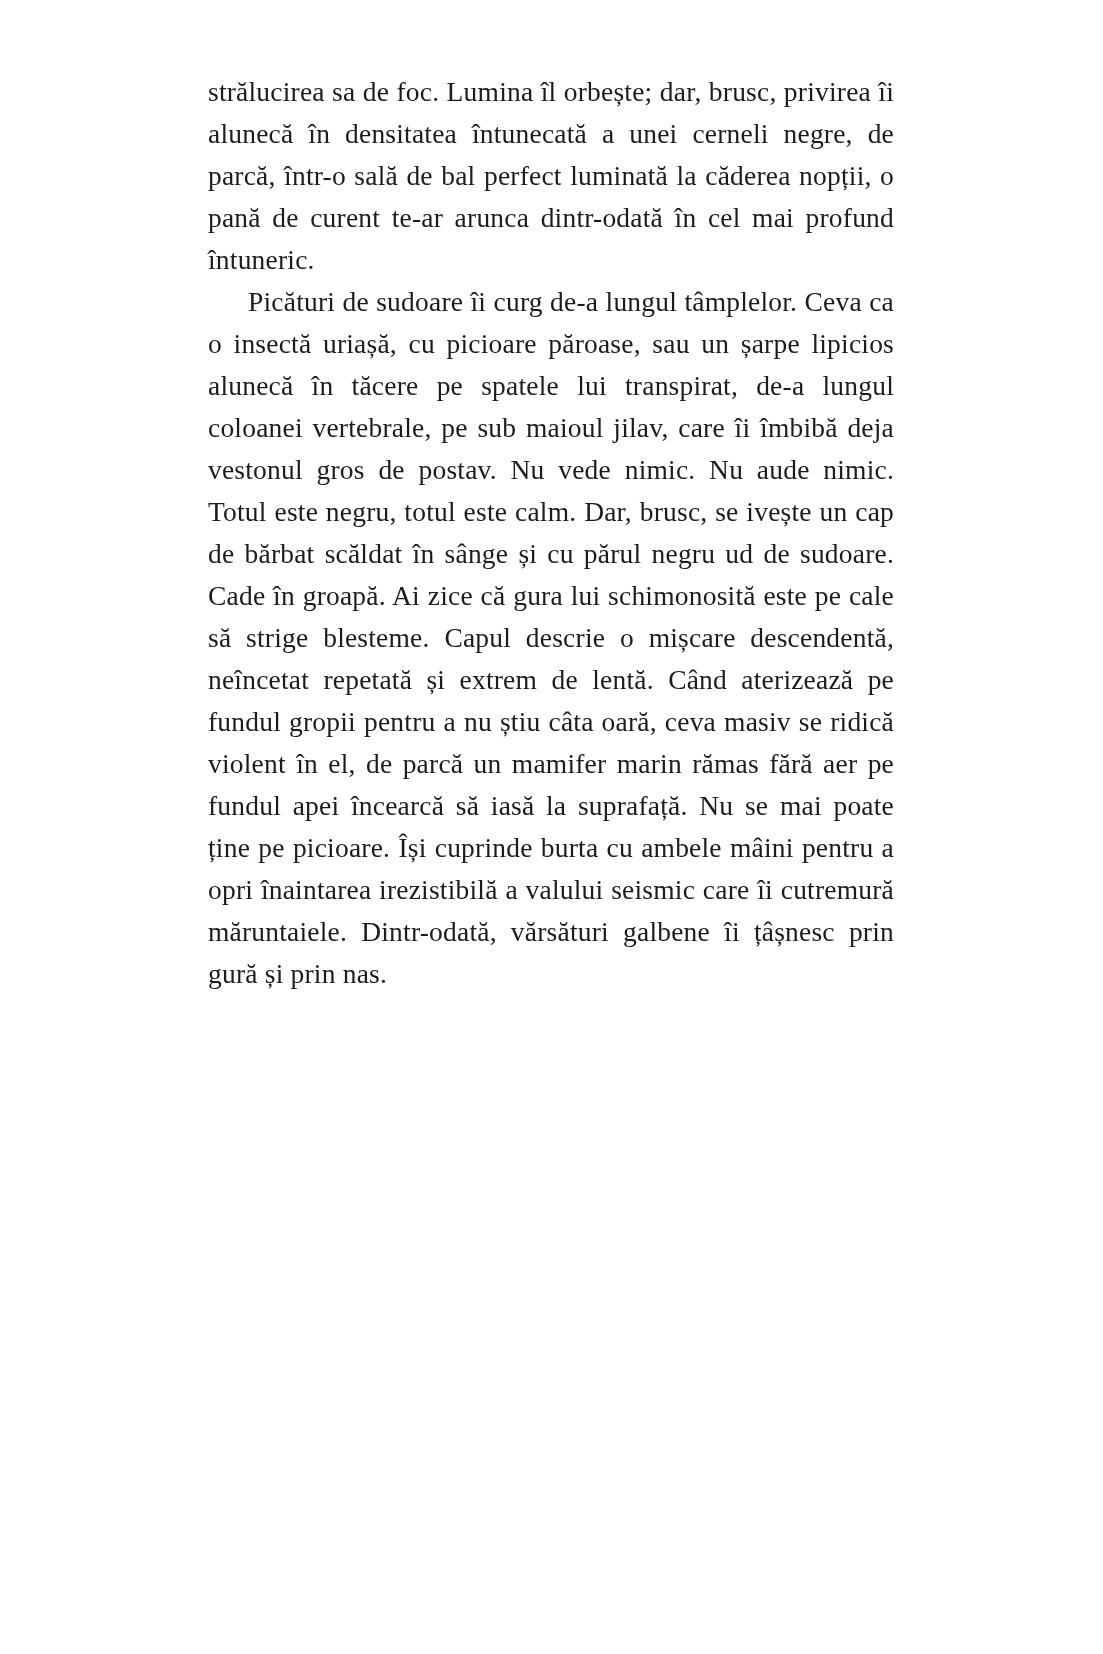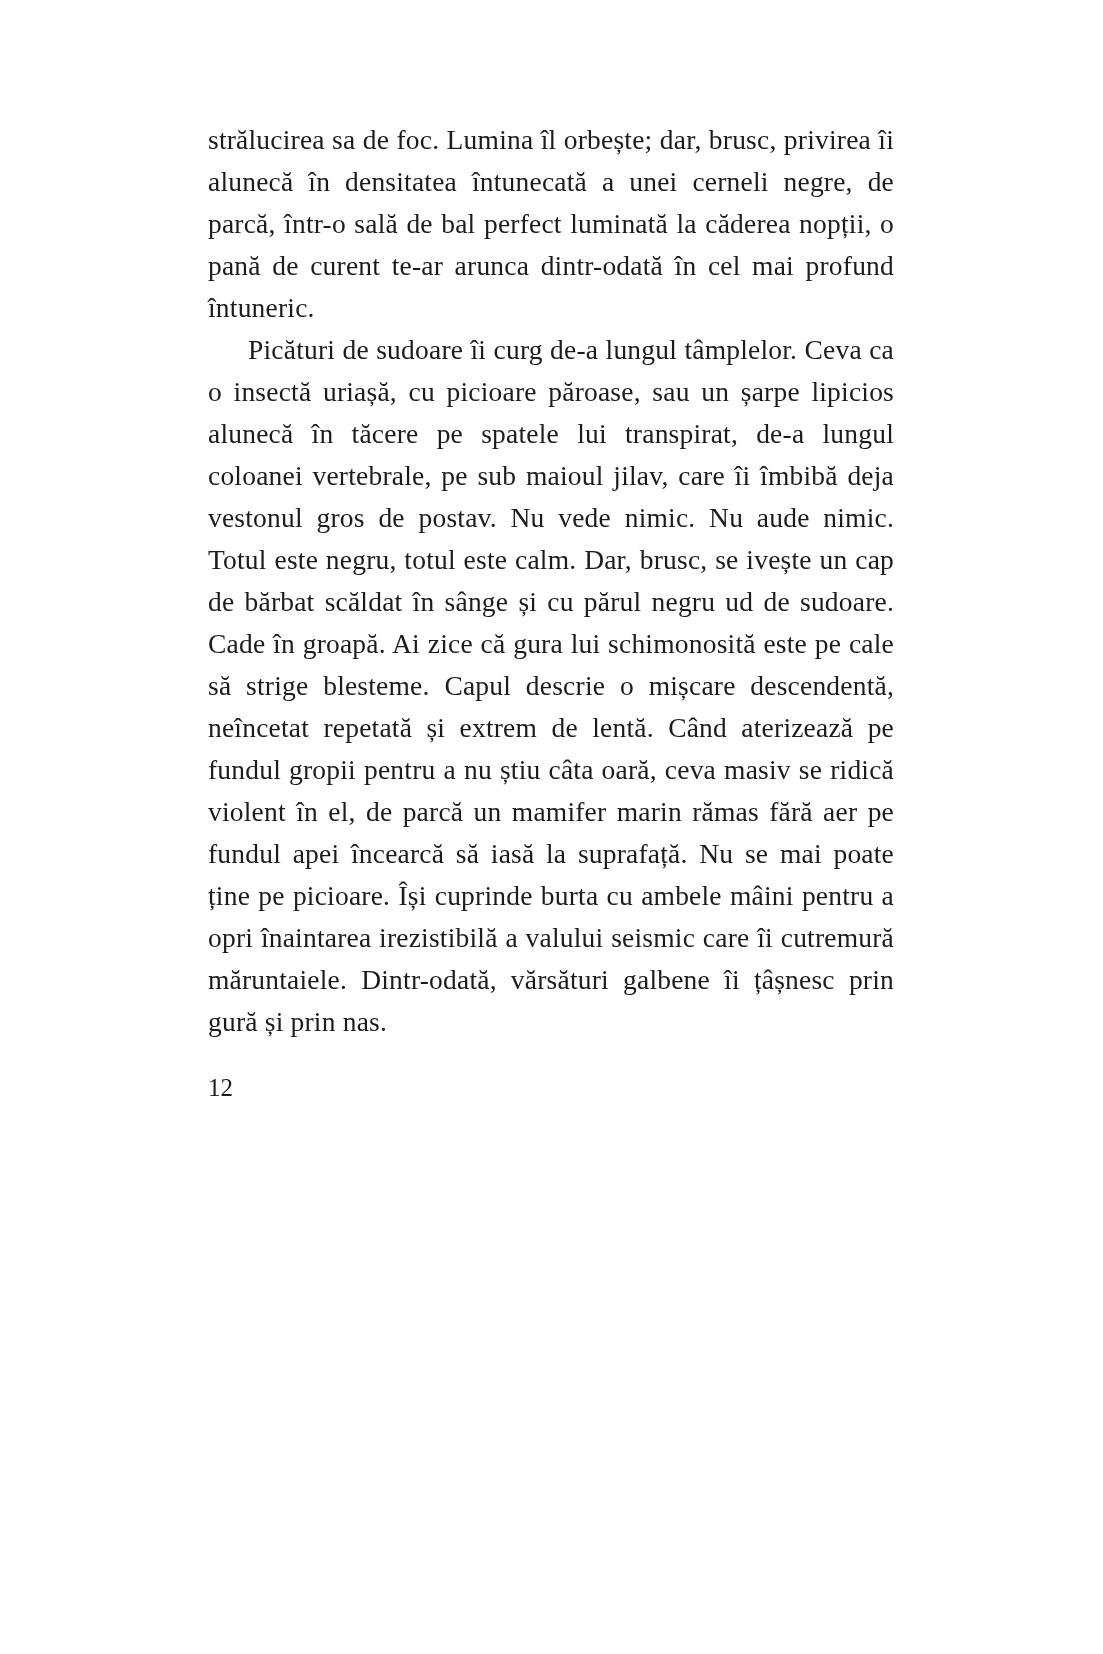--- a/index.html
+++ b/index.html
@@ -16,21 +16,21 @@
     color: #1c1c1c;
   }
   .page {
     position: absolute;
     top: 0;
     left: 0;
     width: 1103px;
     height: 1654px;
     background: #ffffff;
     box-sizing: border-box;
-    padding: 119px 209px 0 208px;
+    padding: 71px 209px 0 208px;
   }
   .text-block {
     width: 686px;
   }
   .para {
     margin: 0;
     font-size: 27.5px;
     line-height: 42px;
     text-align: justify;
     text-justify: inter-word;
@@ -50,14 +50,13 @@
   }
 </style>
 </head>
 <body>
 
 <div class="page">
   <div class="text-block">
     <p class="para">strălucirea sa de foc. Lumina îl orbește; dar, brusc, privirea îi alunecă în densitatea întunecată a unei cerneli negre, de parcă, într-o sală de bal perfect luminată la căderea nopții, o pană de curent te-ar arunca dintr-odată în cel mai profund întuneric.</p>
     <p class="para indent">Picături de sudoare îi curg de-a lungul tâmplelor. Ceva ca o insectă uriașă, cu picioare păroase, sau un șarpe lipicios alunecă în tăcere pe spatele lui transpirat, de-a lungul coloanei vertebrale, pe sub maioul jilav, care îi îmbibă deja vestonul gros de postav. Nu vede nimic. Nu aude nimic. Totul este negru, totul este calm. Dar, brusc, se ivește un cap de bărbat scăldat în sânge și cu părul negru ud de sudoare. Cade în groapă. Ai zice că gura lui schimonosită este pe cale să strige blesteme. Capul descrie o mișcare descendentă, neîncetat repetată și extrem de lentă. Când aterizează pe fundul gropii pentru a nu știu câta oară, ceva masiv se ridică violent în el, de parcă un mamifer marin rămas fără aer pe fundul apei încearcă să iasă la suprafață. Nu se mai poate ține pe picioare. Își cuprinde burta cu ambele mâini pentru a opri înaintarea irezistibilă a valului seismic care îi cutremură măruntaiele. Dintr-odată, vărsături galbene îi țâșnesc prin gură și prin nas.</p>
   </div>
-  <div class="page-number">12</div>
 </div>
 
 </body></html>

